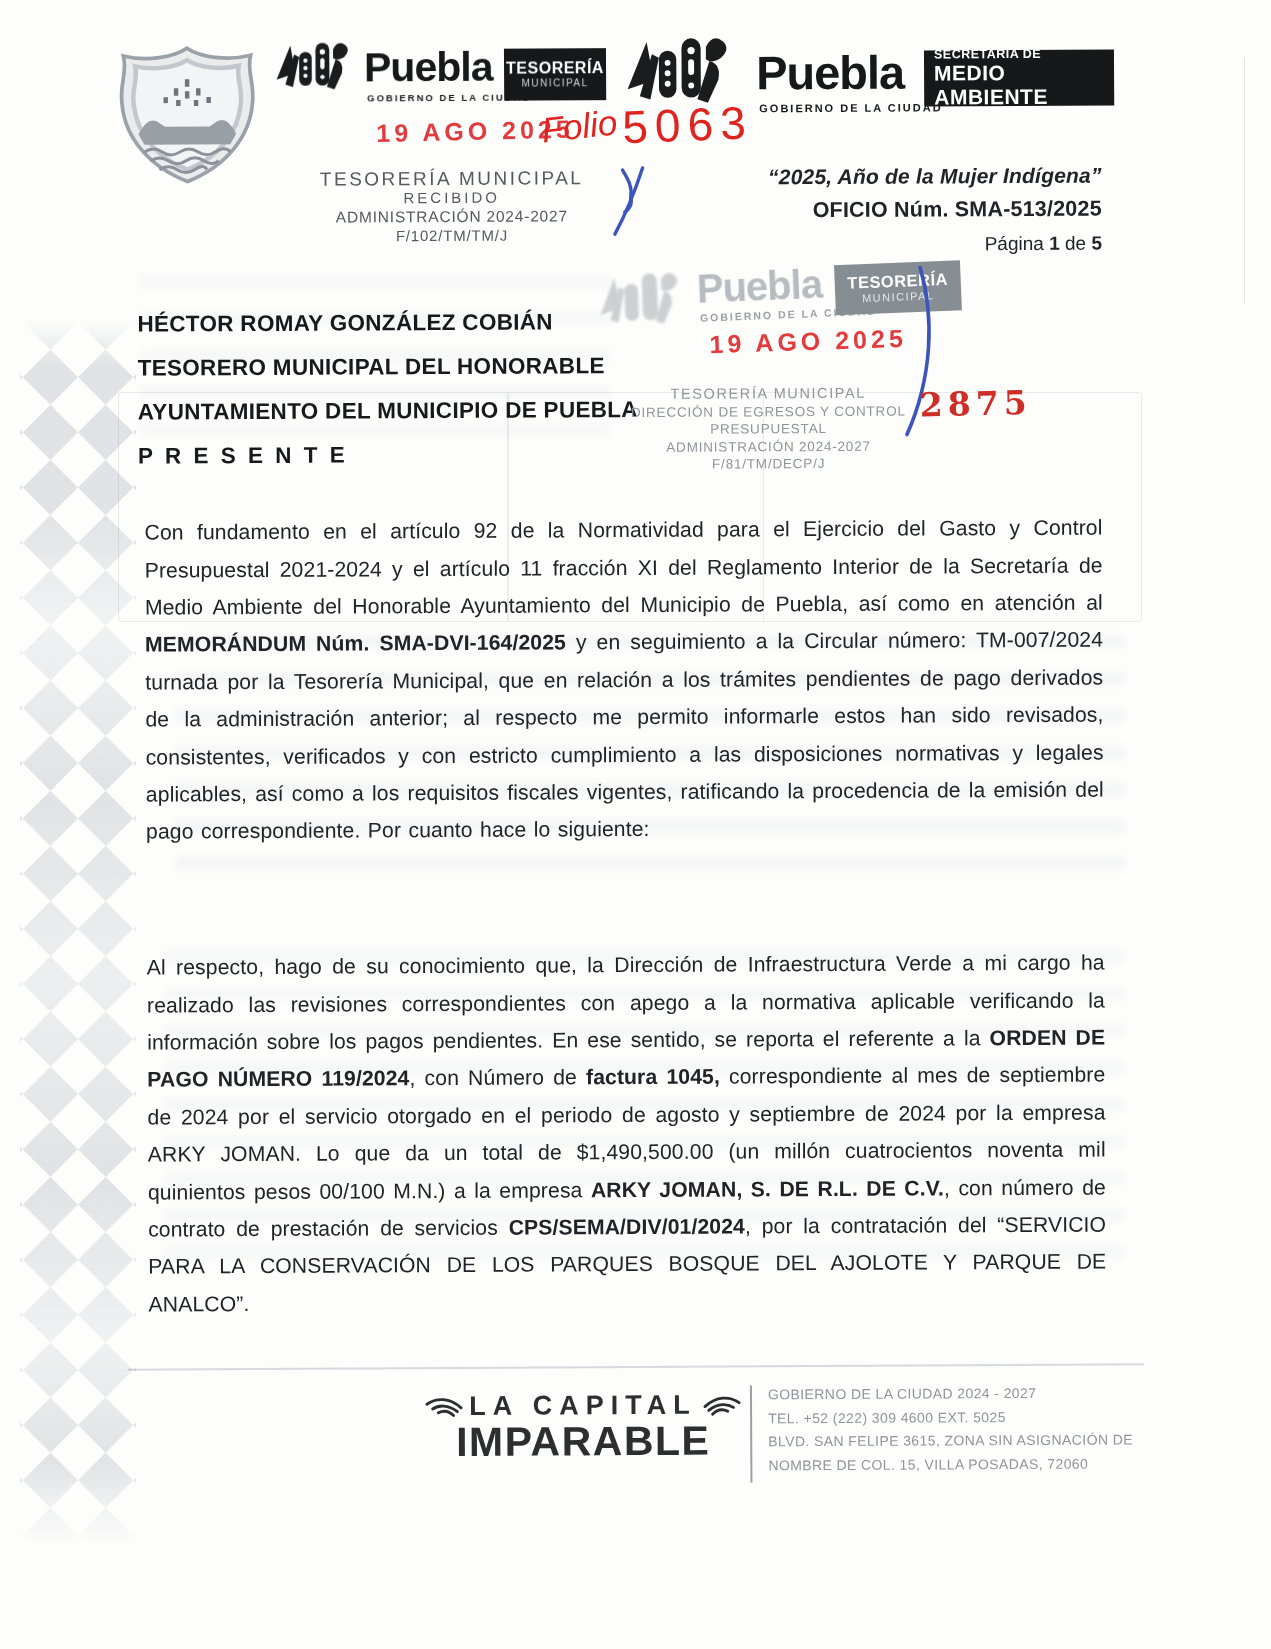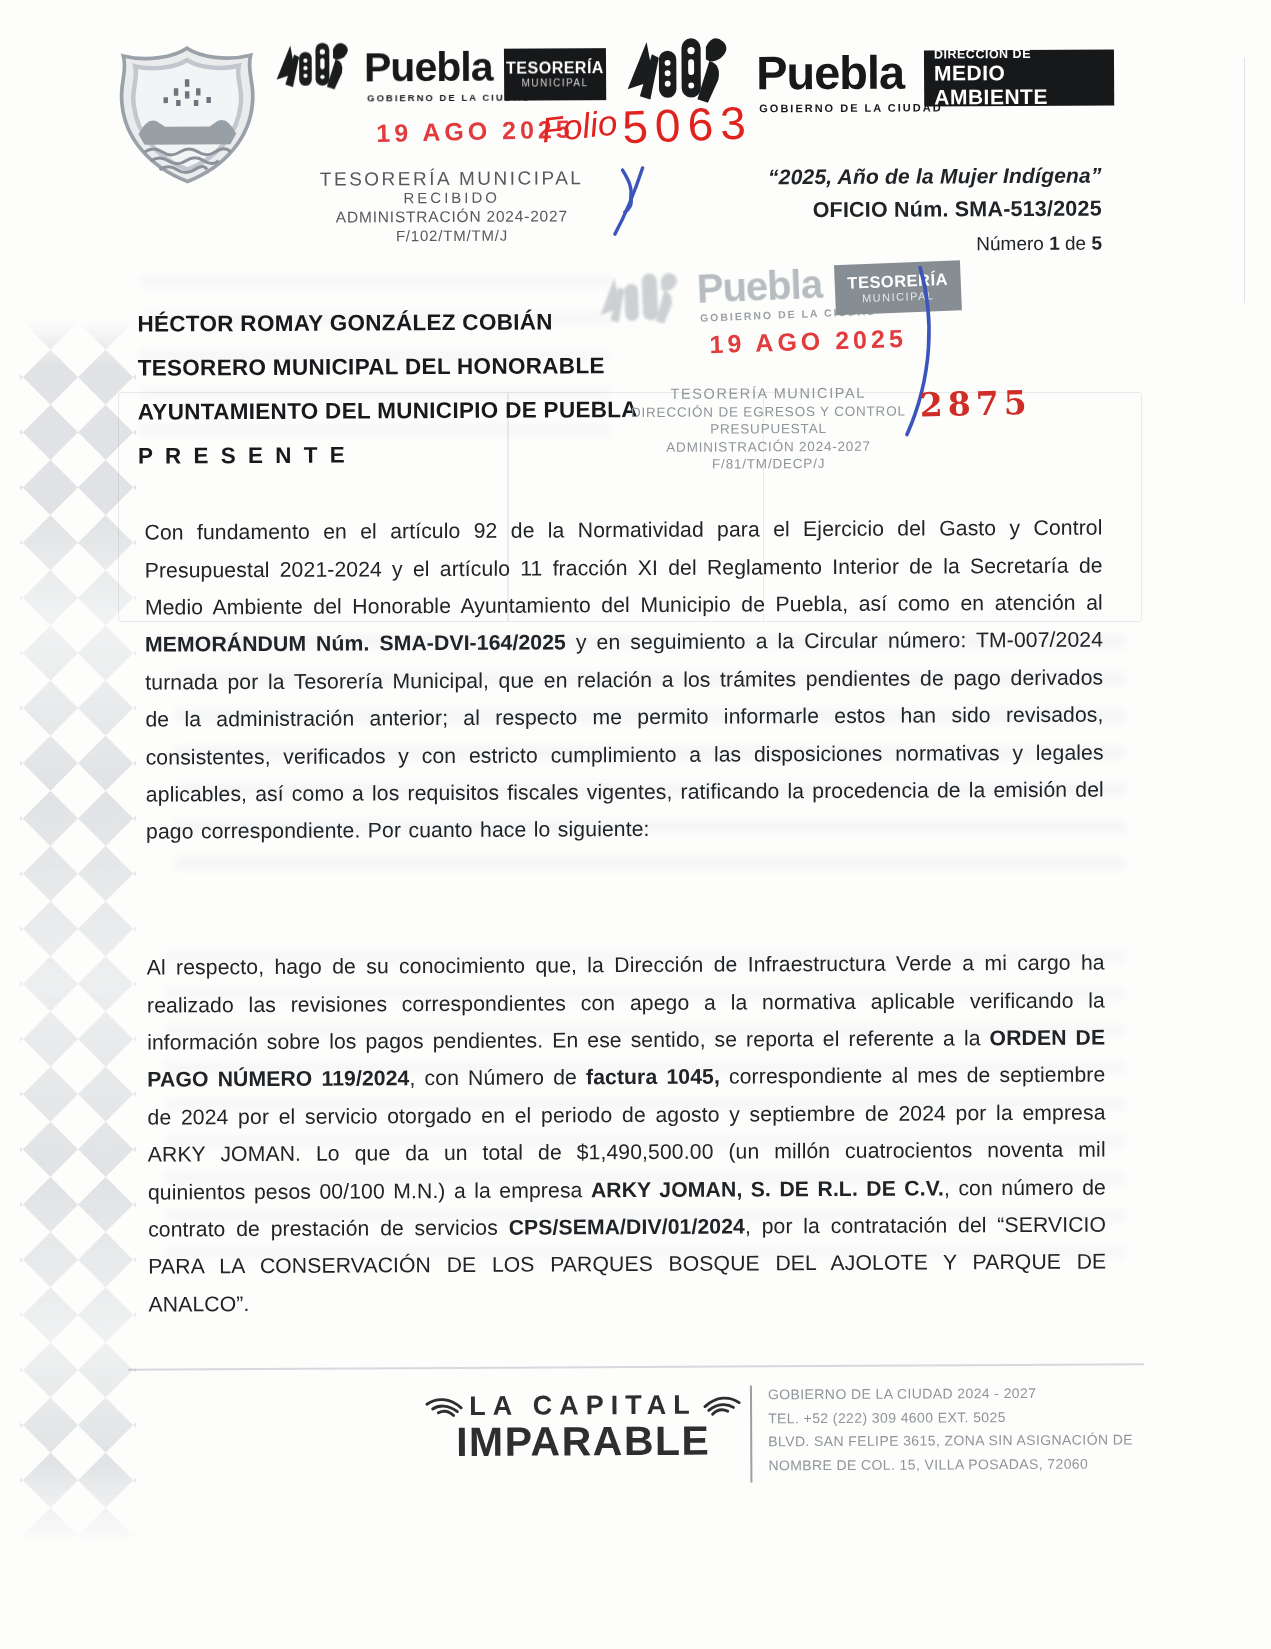--- a/index.html
+++ b/index.html
@@ -179,21 +179,21 @@
               <circle cx="25" cy="29" r="1.7"></circle>
             <circle cx="38.5" cy="10" r="2.1"></circle>
               <rect x="36.8" y="15" width="3.4" height="9" rx="1.7"></rect>
               <circle cx="38.5" cy="30" r="1.7"></circle>
           </g>
         </svg>
       </div>
       <div class="abs brand" style="left:132px;top:18px;font-size:47px;">Puebla</div>
       <div class="abs tagline" style="left:135px;top:72px;font-size:11px;">GOBIERNO DE LA CIUDAD</div>
       <div class="abs badge" style="left:300px;top:20px;width:190px;height:56px;align-items:flex-start;padding-left:10px;box-sizing:border-box;text-align:left;">
-        <div class="b-top" style="font-size:12.5px;letter-spacing:.5px;">DIRECCIÓN DE</div>
+        <div class="b-top" style="font-size:12.5px;letter-spacing:.5px;">SECRETARÍA DE</div>
         <div class="b-top" style="font-size:21px;letter-spacing:.5px;">MEDIO AMBIENTE</div>
       </div>
     </div>
 
     <div class="abs red-date" style="left:380px;top:116px;transform:rotate(-1deg);">19 AGO 2025</div>
     <div class="abs folio-label" style="left:545px;top:106px;">Folio</div>
     <div class="abs folio-number" style="left:626px;top:98px;">5063</div>
     <div class="abs stamp-block stamp-dark" style="left:295px;top:168px;width:320px;">
       <div class="st-l1">TESORERÍA MUNICIPAL</div>
       <div class="st-l2">RECIBIDO</div>
@@ -206,21 +206,21 @@
           <path d="M14,4 C20,14 24,22 22,32"></path>
           <path d="M34,2 C28,20 18,46 6,68"></path>
           <path d="M22,32 C24,38 20,44 16,46"></path>
         </g>
       </svg>
     </div>
 
     <div class="abs header-right">
       <div class="motto">“2025,  Año de la Mujer Indígena”</div>
       <div class="oficio">OFICIO Núm. SMA-513/2025</div>
-      <div class="page-indicator"><span>Número </span><b>1</b><span> de </span><b>5</b></div>
+      <div class="page-indicator"><span>Página </span><b>1</b><span> de </span><b>5</b></div>
     </div>
 
     <div class="abs recipient">
       <div>HÉCTOR ROMAY GONZÁLEZ COBIÁN</div>
       <div>TESORERO MUNICIPAL DEL HONORABLE</div>
       <div>AYUNTAMIENTO DEL MUNICIPIO DE PUEBLA</div>
       <div class="present">P R E S E N T E</div>
     </div>
 
     <div class="abs" style="left:600px;top:258px;transform:rotate(-2deg);width:380px;height:80px;">

